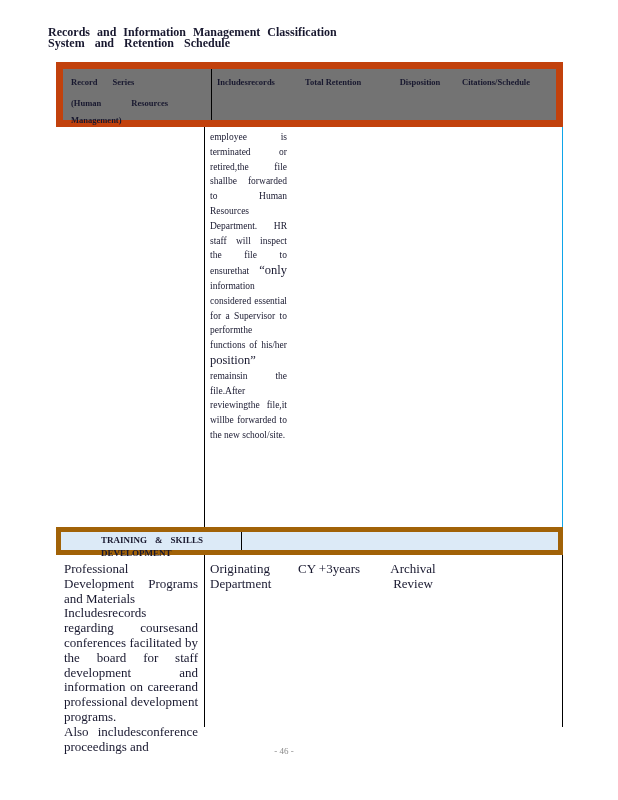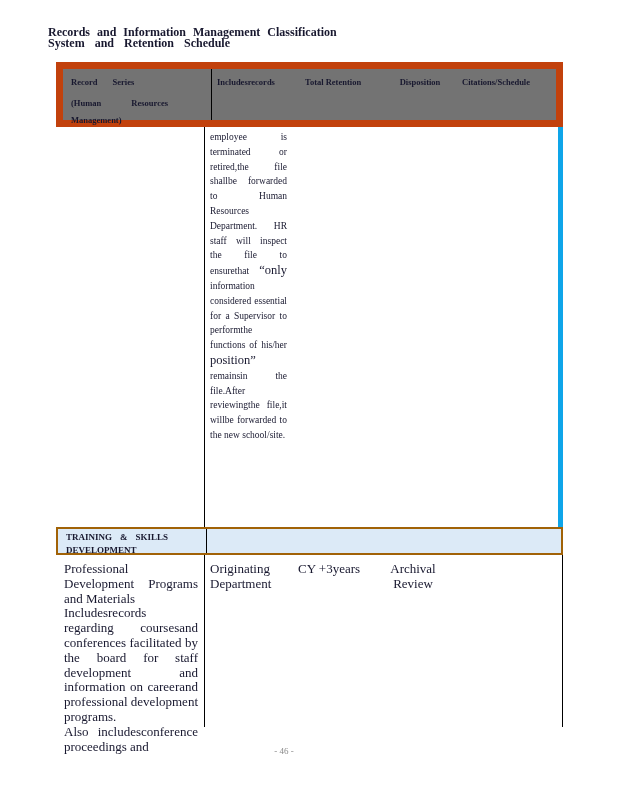--- a/index.html
+++ b/index.html
@@ -21,26 +21,26 @@
   .c2 { width:88px;  padding:0 6px 0 5px; }
   .c3 { width:82px;  padding:0 6px 0 5px; }
   .c4 { width:75px;  padding:0 6px 0 7px;text-align:center; }
   .c5 { flex:1;      padding:0 6px 0 5px; }
 
   .header-row { height:65px; background:#737373; border:7px solid #c2410c; font-weight:bold; font-size:8.5px; line-height:17px; }
   .header-row .c { padding-top:5px; }
   .hdr-rs-line1 { display:block; word-spacing:13px; margin:0 0 4px 0; }
   .hdr-rs-line2 { width:97px; text-align:justify; margin:0; }
 
-  .body-row1 { height:400px; border-right:5px solid #0ea5e9; font-size:9.5px; }
+  .body-row1 { height:400px; border-right:1px solid #0ea5e9; font-size:9.5px; }
   .body-row1 .c2 { padding-top:3px; }
   .body-row1 .c2 p { margin:0; text-align:justify; line-height:14.8px; }
   .quote-big { font-size:12.5px; }
 
-  .banner-row { height:28px; background:#DCEAF7; border:2px solid #a16207; font-weight:bold; font-size:9px; }
+  .banner-row { height:28px; background:#DCEAF7; border:5px solid #a16207; font-weight:bold; font-size:9px;padding-left:32px; }
   .banner-row .c1 { padding-top:2px; }
   .banner-text { margin:0; width:102px; text-align:justify; line-height:13px; }
 
   .body-row2 { height:172px; border-right:1px solid #000; font-size:13px; line-height:14.8px; }
   .body-row2 .c { padding-top:7px; }
   .body-row2 .c1 p { margin:0; text-align:justify; }
 
   
   .footer { position:absolute; top:746px; left:0; width:568px; text-align:center; font-size:9px; color:#8a8a8a; }
 </style>

